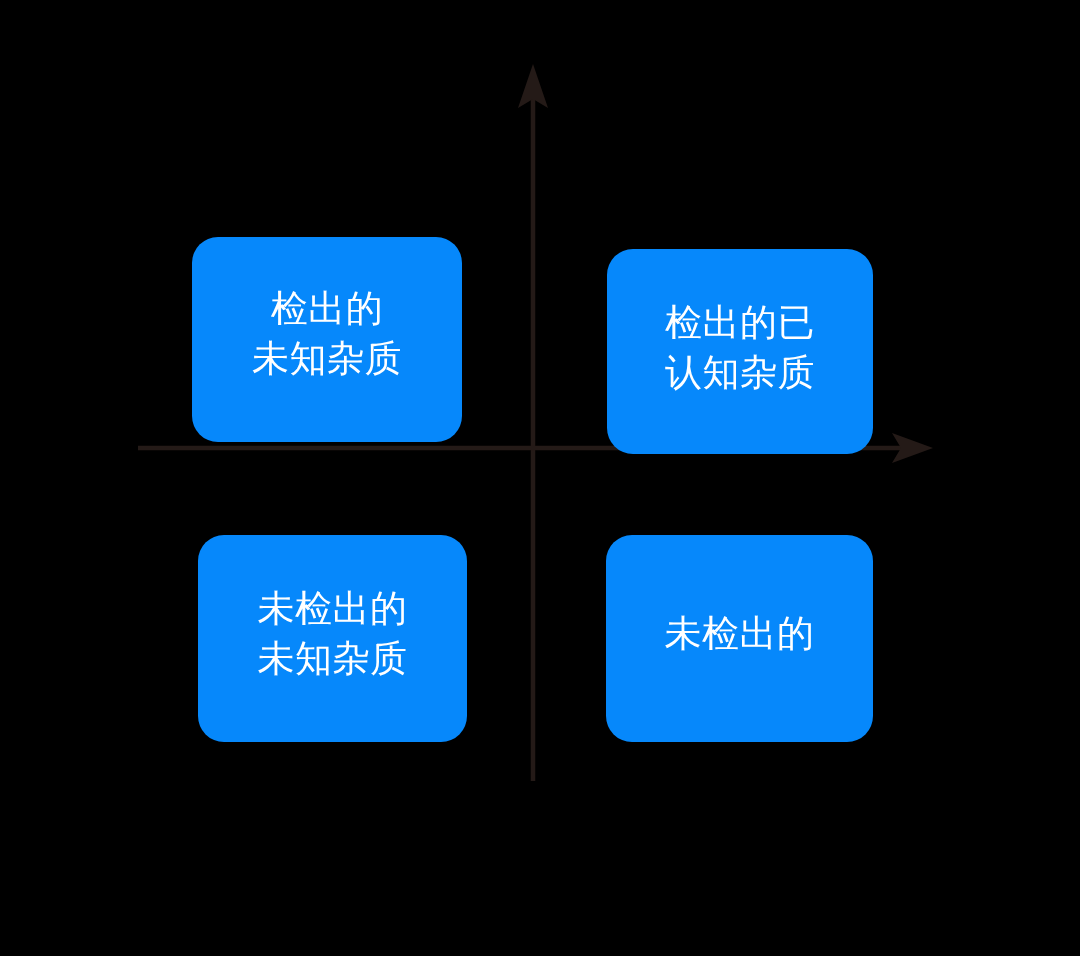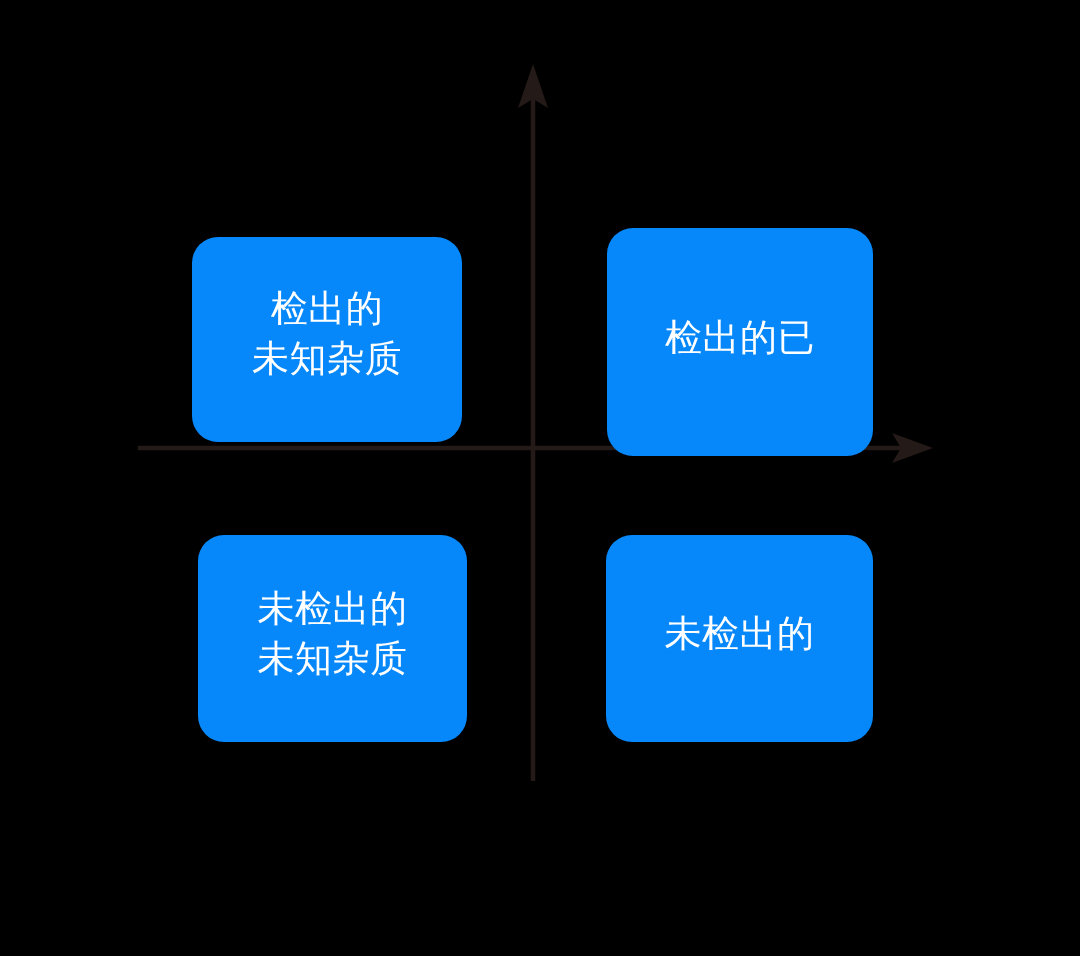--- a/index.html
+++ b/index.html
@@ -42,21 +42,21 @@
     color: #ffffff;
     font-size: 37px;
     line-height: 1.33;
     letter-spacing: 0.5px;
     text-align: center;
     white-space: nowrap;
     font-weight: 400;
   }
 
   #box-tl { left: 192px; top: 192px;  width: 270px; height: 205px; }
-  #box-tr { left: 607px; top: 183px;  width: 266px; height: 228px; font-family: Liberation Serif, serif; }
+  #box-tr { left: 607px; top: 204px;  width: 266px; height: 205px; font-family: Liberation Serif, serif; }
   #box-bl { left: 198px; top: 490px;  width: 269px; height: 207px; }
   #box-br { left: 606px; top: 490px;  width: 267px; height: 207px; }
 
   
   #box-tl .quad-label { transform: translateY(-6px); }
   #box-tr .quad-label { transform: translateY(-4px); }
   #box-bl .quad-label { transform: translateY(-5px); }
   #box-br .quad-label { transform: translateY(-5px); }
 </style>
 </head>
@@ -75,20 +75,21 @@
     <polygon points="933,448 892,433 901,448 892,463" fill="#241a17"></polygon>
   </svg>
 
   <div class="quad-box" id="box-tl">
     <div class="quad-label">检出的</div>
     <div class="quad-label">未知杂质</div>
   </div>
 
   <div class="quad-box" id="box-tr">
     <div class="quad-label">检出的已</div>
+    <div class="quad-label">认知杂质</div>
   </div>
 
   <div class="quad-box" id="box-bl">
     <div class="quad-label">未检出的</div>
     <div class="quad-label">未知杂质</div>
   </div>
 
   <div class="quad-box" id="box-br">
     <div class="quad-label">未检出的</div>
   </div>

